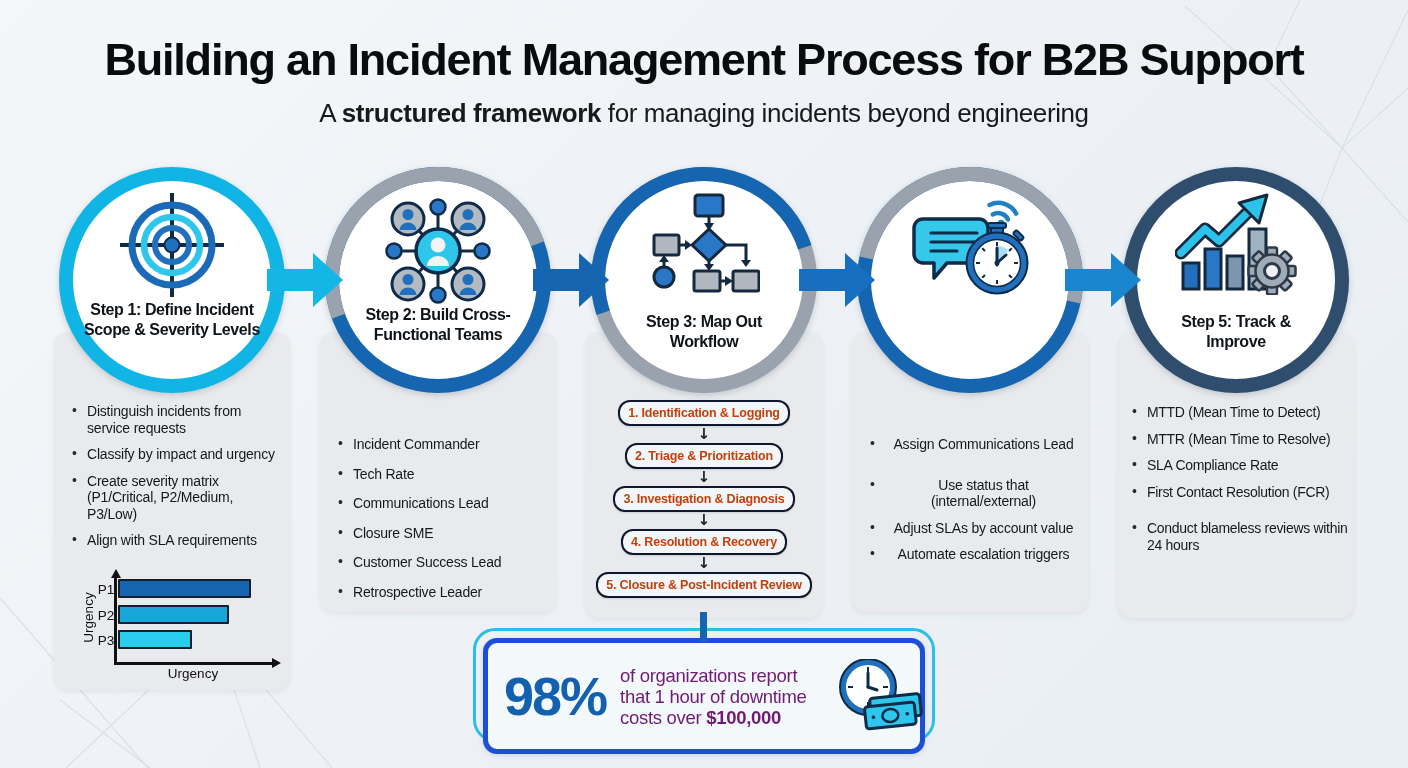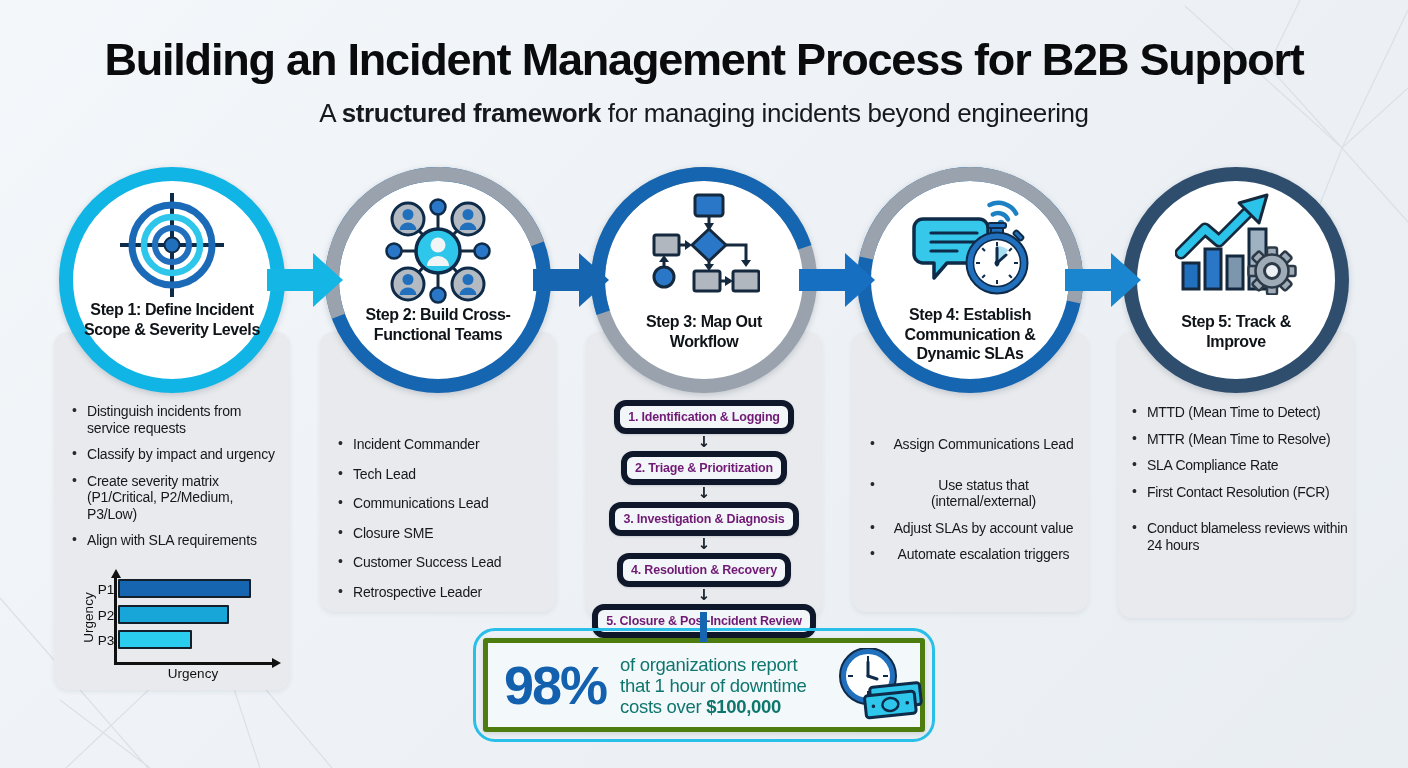--- a/index.html
+++ b/index.html
@@ -45,23 +45,23 @@
     font-size:14px;letter-spacing:-0.2px;color:#16181b;line-height:1.18;}
   .col-list li{position:relative;padding-left:17px;margin-bottom:10px;}
   .col-list li::before{content:"\2022";position:absolute;left:2px;top:-1px;color:#26292d;}
   .list1{left:70px;top:403px;width:206px;}
   .list2{left:336px;top:436px;width:206px;} .list2 li{margin-bottom:13px;}
   .list4{left:868px;top:436px;width:214px;text-align:center;} .list4 li:first-child{margin-bottom:24px;}
   .list5{left:1130px;top:404px;width:222px;letter-spacing:-0.3px;} .list5 li:last-child{margin-top:20px;}
 
   .workflow{position:absolute;left:586px;top:400px;width:236px;z-index:3;
     display:flex;flex-direction:column;align-items:center;}
-  .pill{background:#f3f6f8;border:6px solid #0f172a;border-radius:12px;
+  .pill{background:#f3f6f8;border:2px solid #0f172a;border-radius:12px;
     padding:4px 8px;font-size:12.5px;font-weight:bold;letter-spacing:-0.2px;
-    color:#701a75;white-space:nowrap;box-shadow:0 1px 2px rgba(40,60,80,.15);}
+    color:#c2410c;white-space:nowrap;box-shadow:0 1px 2px rgba(40,60,80,.15);}
   .flow-down{font-family:"DejaVu Sans", sans-serif;font-size:15px;font-weight:bold;
     color:#15202b;height:17px;line-height:16px;}
 
   .chart{position:absolute;left:88px;top:574px;width:192px;height:104px;z-index:3;}
   .axis-y{position:absolute;left:26px;top:2px;width:2.5px;height:86px;background:#111;}
   .axis-x{position:absolute;left:26px;top:88px;width:158px;height:2.5px;background:#111;}
   .ax-up{position:absolute;left:22.5px;top:-5px;width:0;height:0;
     border-left:5px solid transparent;border-right:5px solid transparent;border-bottom:9px solid #111;}
   .ax-right{position:absolute;left:184px;top:84px;width:0;height:0;
     border-top:5px solid transparent;border-bottom:5px solid transparent;border-left:9px solid #111;}
@@ -69,27 +69,27 @@
   .c-row .c-lab{width:24px;font-size:13.5px;color:#111;margin-left:6px;text-align:center;}
   .bar-track{position:absolute;left:30px;width:148px;height:19px;}
   .mini-bar{height:100%;border:2px solid #13202c;border-radius:1px;box-sizing:border-box;}
   .xlab{position:absolute;left:30px;top:92px;width:150px;text-align:center;font-size:13.5px;color:#111;}
   .ylab{position:absolute;left:-30px;top:36px;width:60px;text-align:center;
     font-size:13.5px;color:#111;transform:rotate(-90deg);}
 
   .connector{position:absolute;left:700px;top:612px;width:7px;height:30px;background:#1565b0;z-index:4;}
   .stat-outer{position:absolute;left:473px;top:628px;width:462px;height:114px;
     border:3.5px solid #29bfe8;border-radius:22px;box-sizing:border-box;z-index:3;}
-  .stat-inner{position:absolute;left:483px;top:638px;width:442px;height:94px;
-    border:5px solid #4d7c0f;border-radius:3px;background:#f3f8fb;box-sizing:border-box;
+  .stat-inner{position:absolute;left:483px;top:638px;width:442px;height:116px;
+    border:5px solid #1d4ed8;border-radius:14px;background:#f3f8fb;box-sizing:border-box;
     display:flex;align-items:center;z-index:3;box-shadow:0 2px 5px rgba(40,60,80,.15);}
   .stat-value{flex:none;margin-left:16px;font-size:54px;font-weight:bold;
     letter-spacing:-2px;color:#1361ae;}
   .stat-text{flex:none;margin-left:14px;width:212px;font-size:18.5px;line-height:21px;
-    letter-spacing:-0.3px;color:#0f766e;}
+    letter-spacing:-0.3px;color:#701a75;}
   .stat-text b{font-weight:bold;}
   .stat-icon{flex:none;margin-left:6px;}
 </style>
 </head>
 <body>
 
 <svg class="bg-mesh" width="1408" height="768" viewBox="0 0 1408 768">
   <g fill="none" stroke="#d7dde4" stroke-width="1.2" opacity="0.85">
     <path d="M1185 6 L1342 148 L1408 88 M1342 148 L1408 222 M1342 148 L1268 66 L1300 0 M1342 148 L1306 240 M1408 10 L1342 148"></path>
     <path d="M0 598 L148 768 M66 768 L214 628 L332 768 M214 628 L96 574 M214 628 L260 768 M60 700 L150 768"></path>
@@ -238,21 +238,20 @@
         <line x1="-21" y1="0" x2="-17" y2="0"></line>
           <line x1="-14.8" y1="-14.8" x2="-12" y2="-12"></line>
       </g>
       <g stroke="#0e2b4a" stroke-width="3" stroke-linecap="round">
         <line x1="0" y1="2" x2="0" y2="-15"></line>
           <line x1="0" y1="0" x2="9" y2="-8"></line>
       </g>
       <circle r="2.5" fill="#0e2b4a"></circle>
     </g>
   </svg>
-  <div class="step-label l4">Step 4: Establish Communication &amp; Dynamic SLAs</div>
 </div>
 
 <div class="circle c5">
   <svg class="ring" viewBox="0 0 226 226">
     <circle cx="113" cy="113" r="106" fill="#ffffff" stroke="#2f4e6e" stroke-width="14"></circle>
   </svg>
   <svg class="icon" width="122" height="102" viewBox="0 0 122 102">
     <g stroke="#15293e" stroke-width="3">
       <rect x="8" y="70" width="16" height="26" fill="#2170bd"></rect>
       <rect x="30" y="56" width="16" height="40" fill="#2a77c8"></rect>
@@ -322,21 +321,21 @@
       <span class="c-lab">P3</span>
     </div>
   <div class="bar-track" style="top:56px;">
       <div class="mini-bar" style="width: 50%; background: rgb(43, 205, 238);"></div>
     </div>
   <div class="xlab">Urgency</div>
 </div>
 
 <ul class="col-list list2">
   <li>Incident Commander</li>
-  <li>Tech Lead</li>
+  <li>Tech Rate</li>
   <li>Communications Lead</li>
   <li>Closure SME</li>
   <li>Customer Success Lead</li>
   <li>Retrospective Leader</li>
 </ul>
 
 <div class="workflow">
   <div class="pill">1. Identification &amp; Logging</div>
   <div class="flow-down">↓</div>
   <div class="pill">2. Triage &amp; Prioritization</div>

